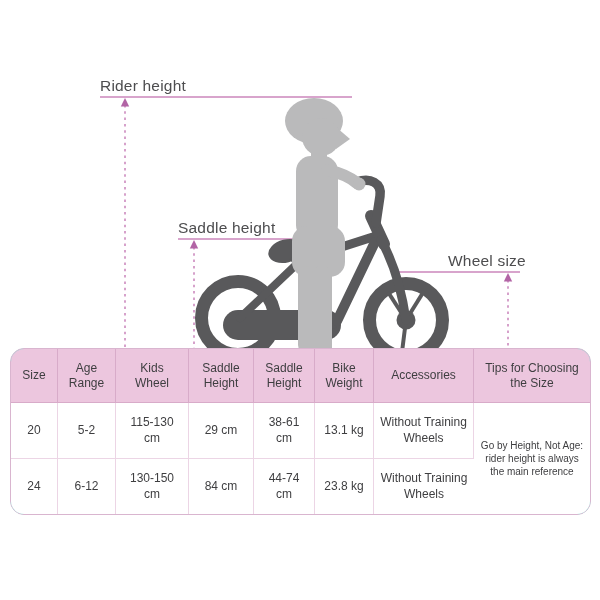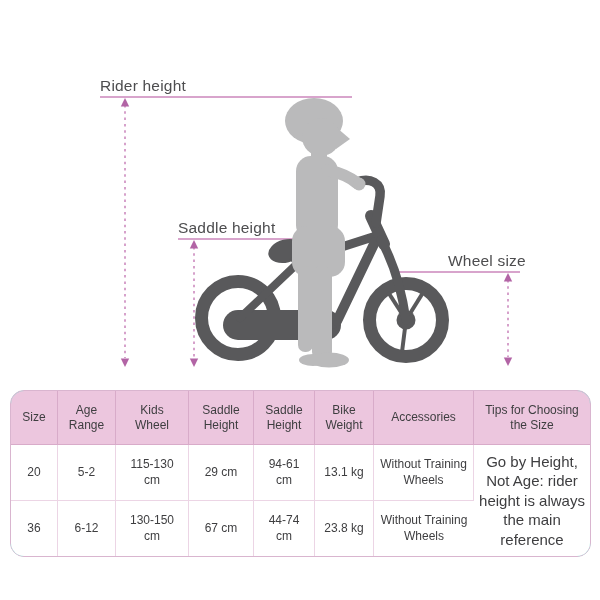--- a/index.html
+++ b/index.html
@@ -10,32 +10,32 @@
   .measure-label{font-family:"Liberation Sans","DejaVu Sans",sans-serif;font-size:15.5px;fill:var(--label_text,#4d4d4f);letter-spacing:.2px;}
   .hline{stroke:var(--line_pink,#d8a4cc);stroke-width:1.8;}
   .dash{stroke:var(--dash_pink,#cc8abf);stroke-width:1.6;stroke-dasharray:2.5 3.8;fill:none;}
   .arrow{fill:var(--arrow_pink,#b264a5);}
   .bike{fill:var(--bike_gray,#59595b);}
   .bike-stroke{stroke:var(--bike_gray,#59595b);fill:none;}
   .tire{stroke:var(--bike_gray,#59595b);stroke-width:13;fill:#ffffff;}
   .kid{fill:var(--child_gray,#bababb);}
   .kid-stroke{stroke:var(--child_gray,#bababb);fill:none;}
 
-  .table-wrap{position:absolute;left:10px;top:390px;width:579px;border:1px solid var(--outer_border,#d9b5cf);border-radius:14px;overflow:hidden;background:#5eead4;}
+  .table-wrap{position:absolute;left:10px;top:348px;width:579px;border:1px solid var(--outer_border,#d9b5cf);border-radius:14px;overflow:hidden;background:#5eead4;}
   table.size-table{border-collapse:separate;border-spacing:0;table-layout:fixed;width:100%;}
   .size-table th{height:49px;background:var(--header_bg,#ecc6de);color:var(--text_dark,#3e3e40);
     font-size:12px;font-weight:normal;text-align:center;vertical-align:middle;line-height:1.25;
     padding:2px 8px;border-right:1px solid var(--header_divider,#d8abc9);border-bottom:1px solid var(--header_divider,#d8abc9);}
   .size-table th:last-child{border-right:none;}
   .size-table td{height:51px;color:var(--text_dark,#414143);font-size:12px;text-align:center;vertical-align:middle;
     line-height:1.3;padding:2px 6px;background:#fff;border-right:1px solid var(--body_border,#ecd5e5);
     border-bottom:1px solid var(--body_border,#ecd5e5);}
   .size-table td:last-child{border-right:none;}
   .size-table tr:last-child td{border-bottom:none;}
-  .size-table td.tips-cell{font-size:15px;padding:2px 3px;border-bottom:none;}
+  .size-table td.tips-cell{font-size:10px;padding:2px 3px;border-bottom:none;}
 </style>
 </head>
 <body>
 
 <div class="stage">
 
   <svg class="diagram-svg" viewBox="0 0 600 370" aria-hidden="true">
 
     <g>
       <text class="measure-label" x="100" y="91">Rider height</text>
@@ -132,30 +132,30 @@
           <th>Accessories</th>
           <th>Tips for Choosing the Size</th>
         </tr>
       </thead>
       <tbody>
         <tr>
           <td>20</td>
           <td>5-2</td>
           <td>115-130 cm</td>
           <td>29 cm</td>
-          <td>94-61 cm</td>
+          <td>38-61 cm</td>
           <td>13.1 kg</td>
           <td>Without Training Wheels</td>
           <td class="tips-cell" rowspan="2">Go by Height, Not Age: rider height is always the main reference</td>
         </tr>
         <tr>
-          <td>36</td>
+          <td>24</td>
           <td>6-12</td>
           <td>130-150 cm</td>
-          <td>67 cm</td>
+          <td>84 cm</td>
           <td>44-74 cm</td>
           <td>23.8 kg</td>
           <td>Without Training Wheels</td>
         </tr>
       </tbody>
     </table>
   </div>
 </div>
 
 </body></html>

